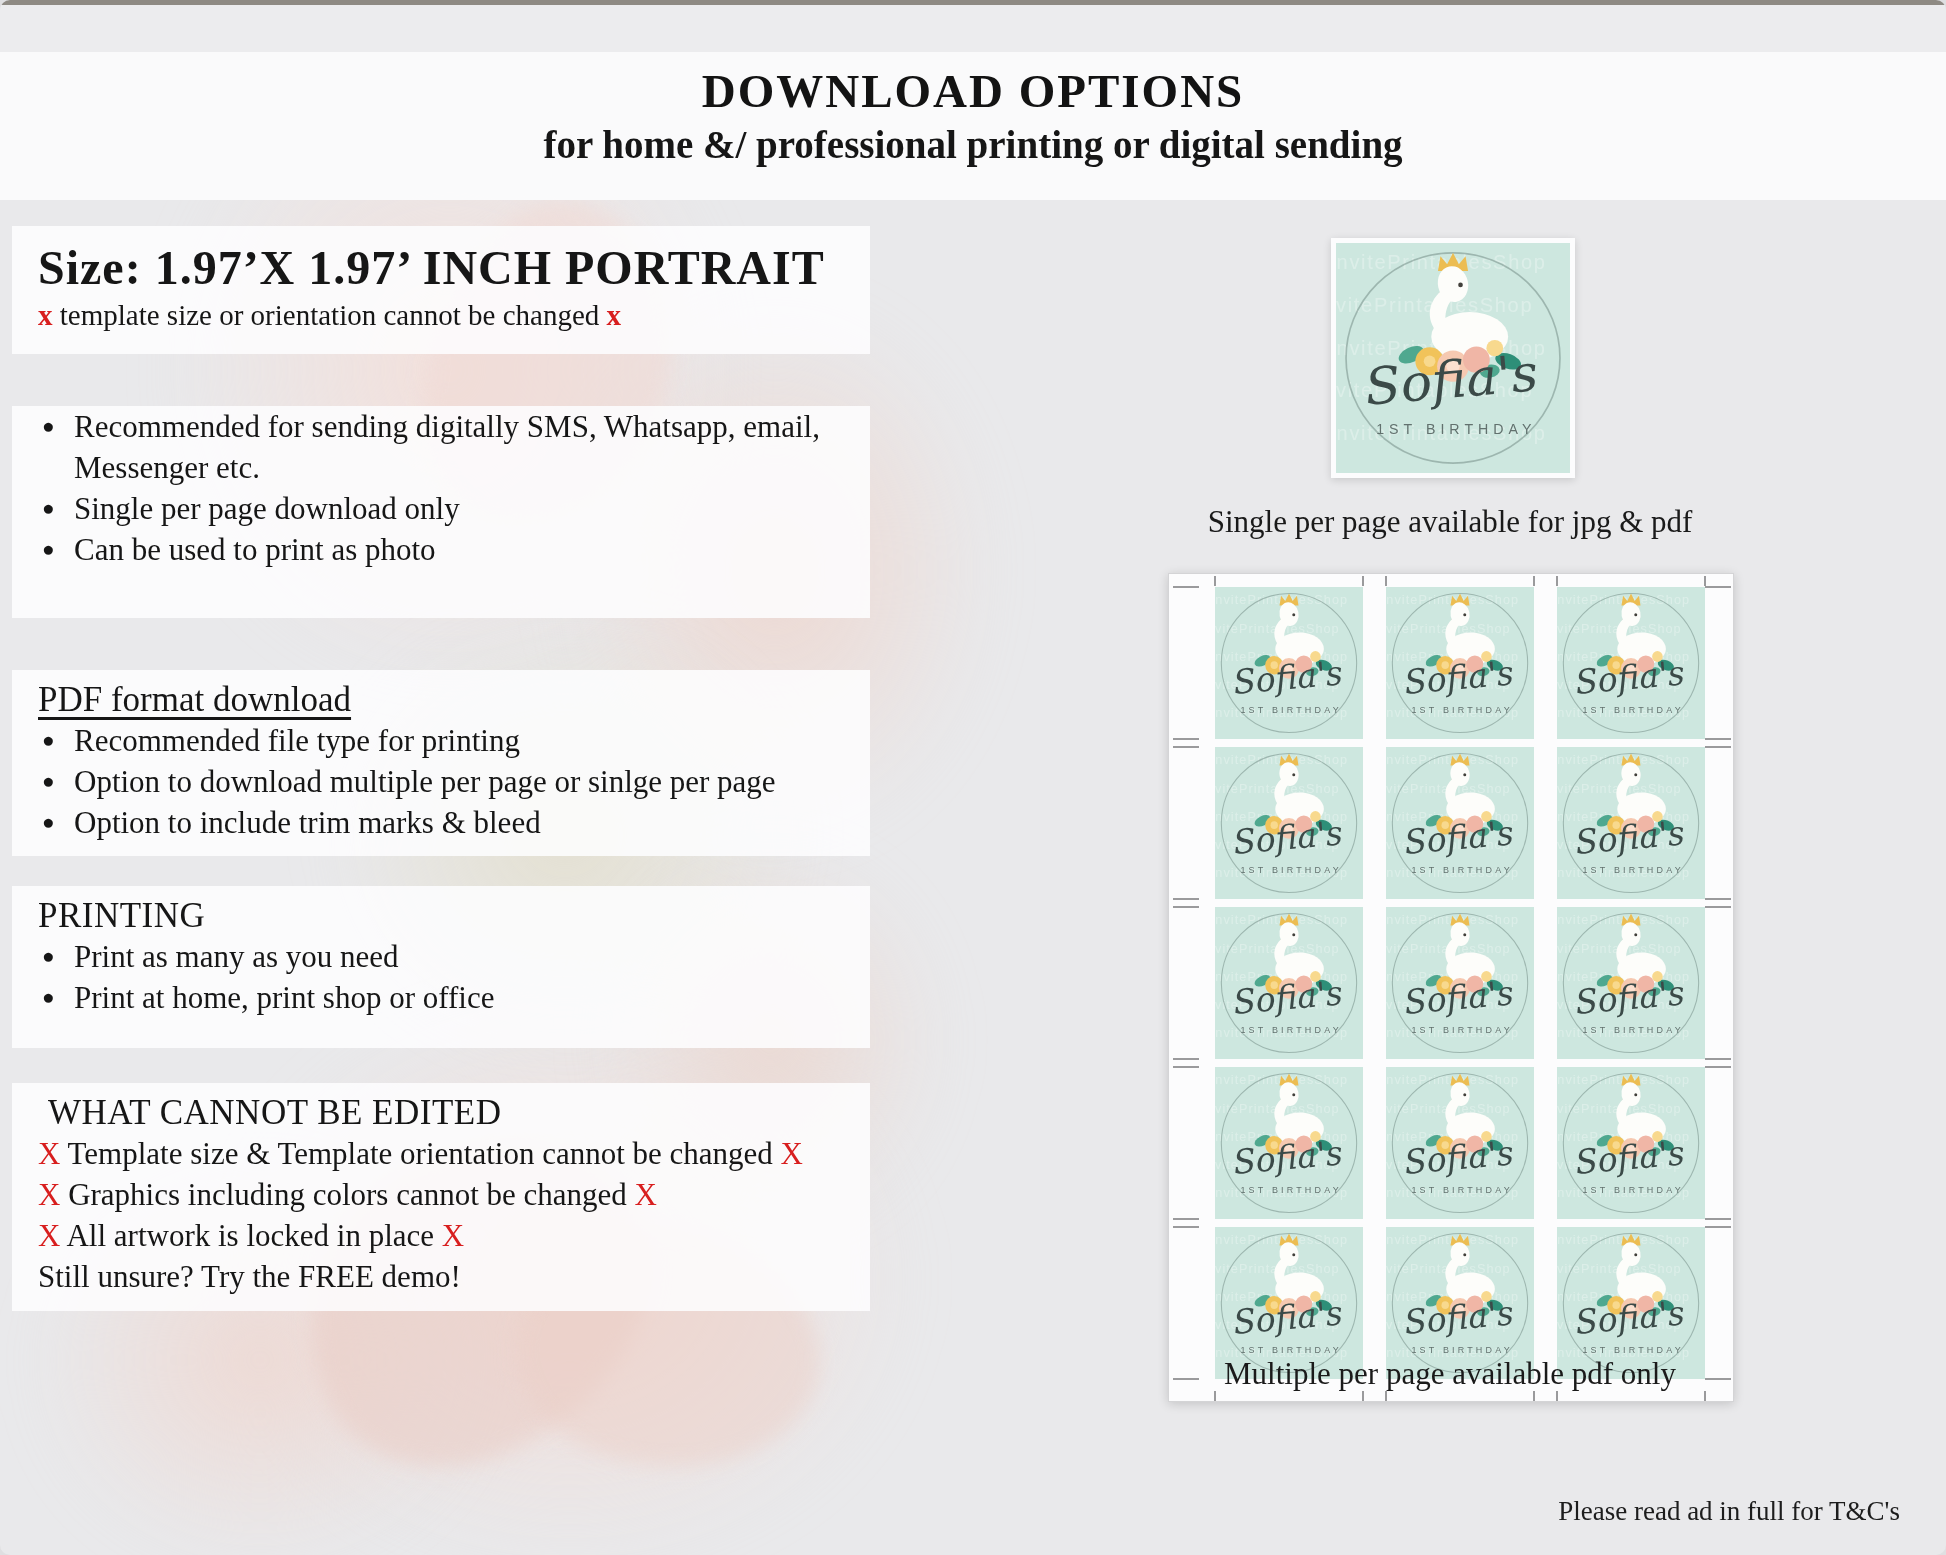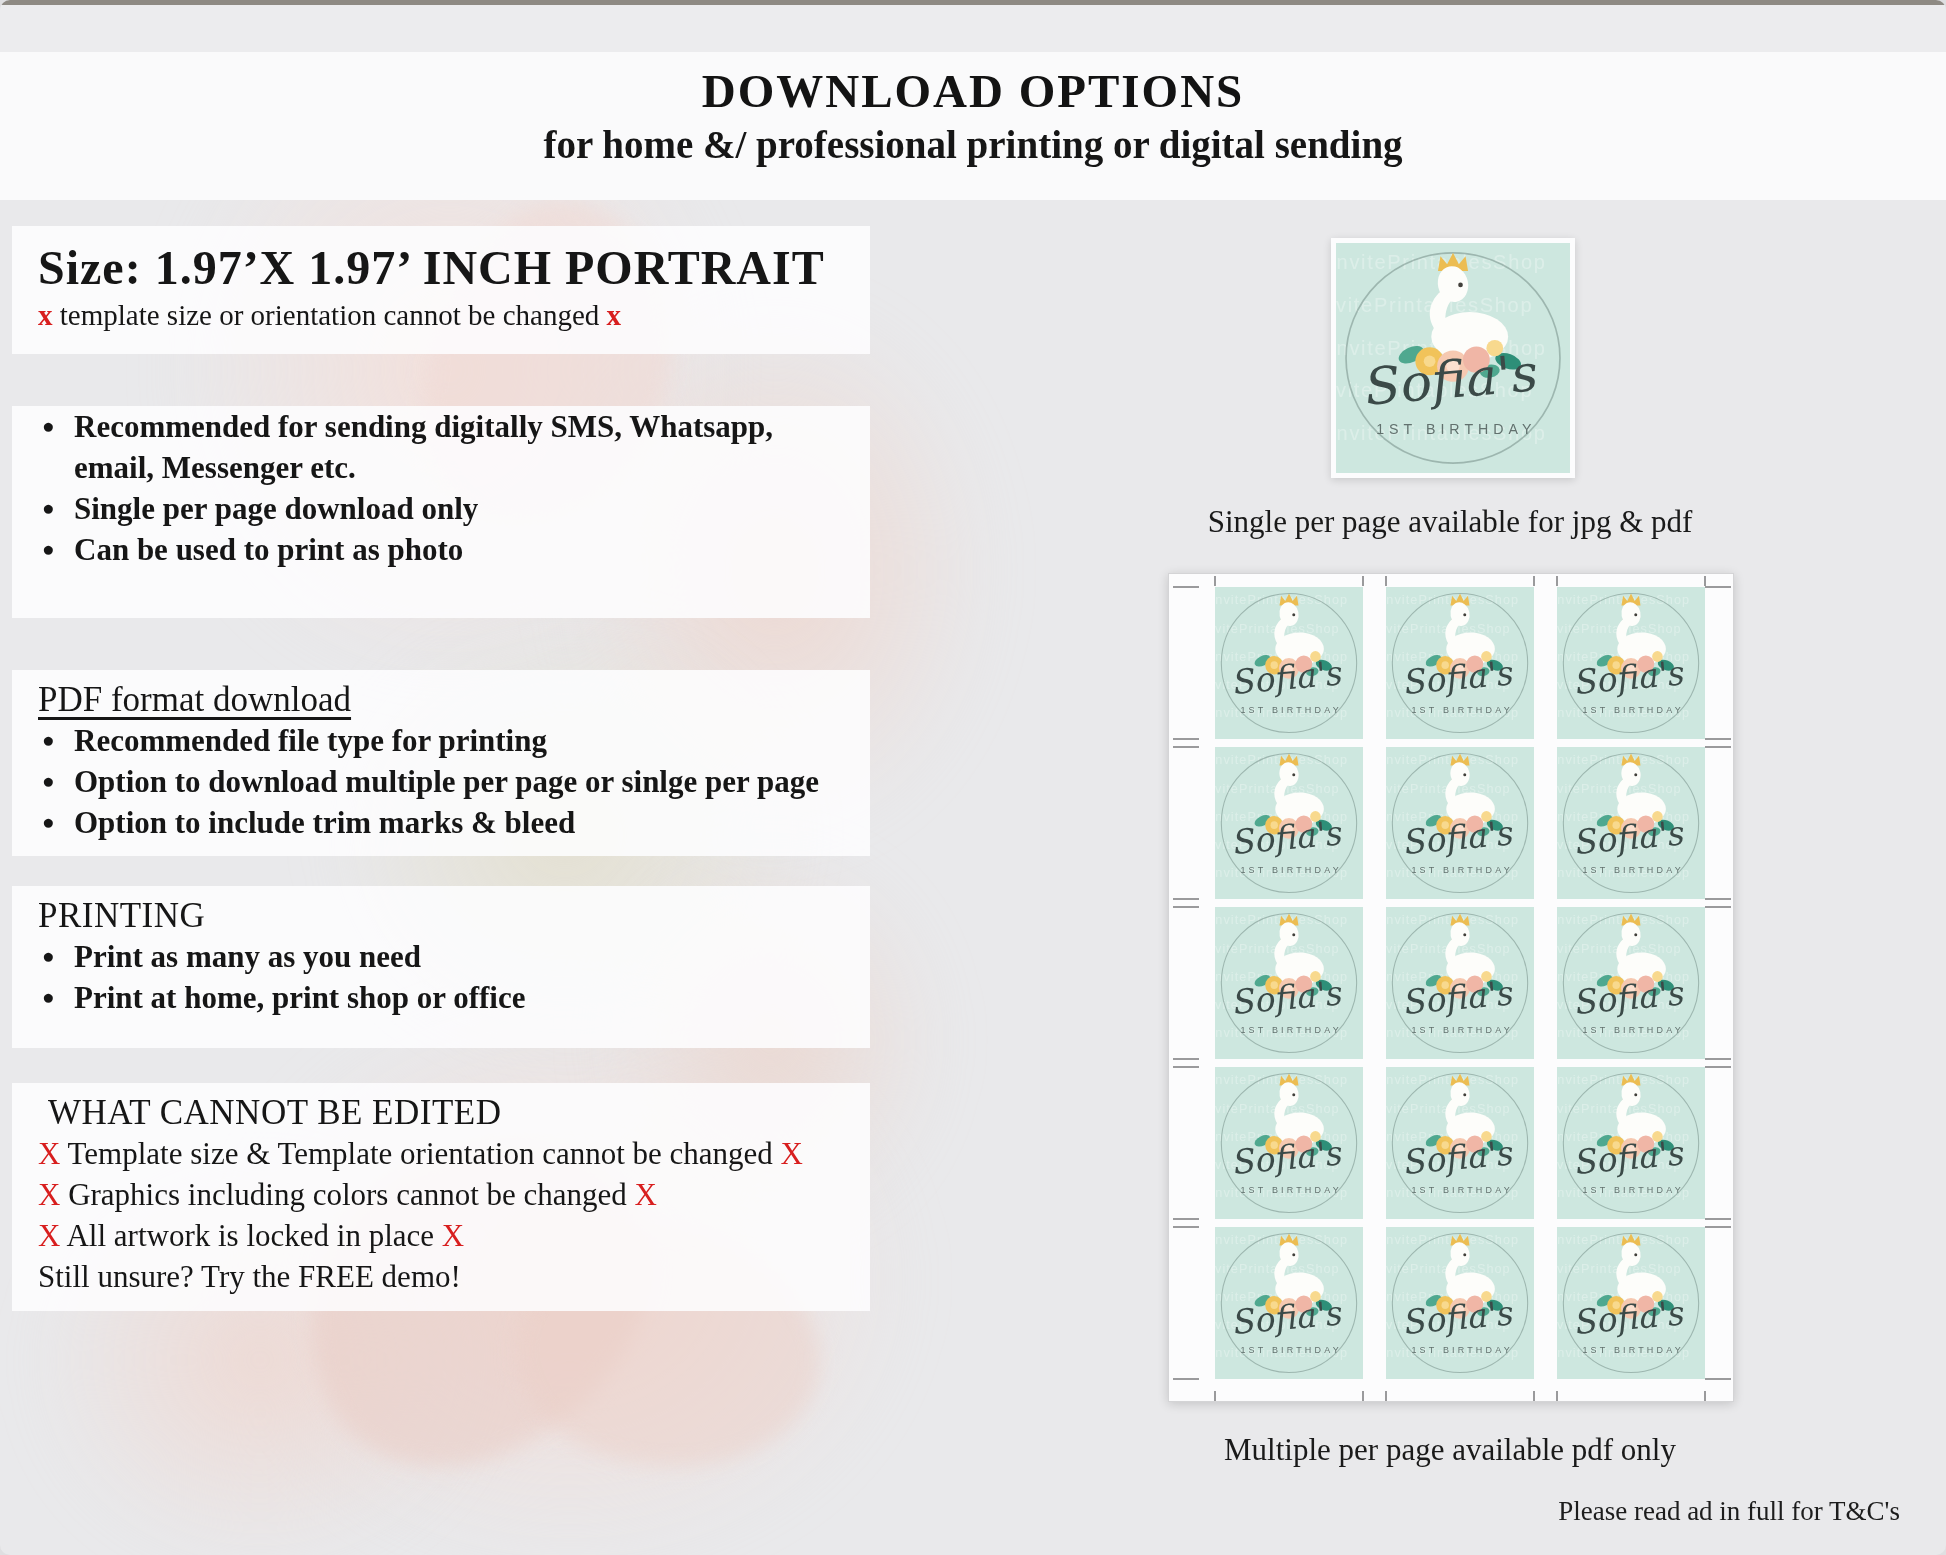--- a/index.html
+++ b/index.html
@@ -38,34 +38,34 @@
   .size-title{margin:0;padding-top:14px;font-size:48px;font-weight:bold;letter-spacing:1px;}
   .size-note{margin:0;padding-top:4px;font-size:29px;}
   .rx{color:var(--red);font-weight:bold;}
   .rxu{color:var(--red);}
   .jpg-block{top:406px;height:212px;}
   .pdf-block{top:670px;height:186px;}
   .print-block{top:886px;height:162px;}
   .edit-block{top:1083px;height:228px;}
   .sec-h{margin:0;padding-top:10px;font-size:35px;}
   .sec-h.u{text-decoration:underline;text-underline-offset:6px;}
-  .bullet{position:relative;padding-left:36px;font-size:31px;line-height:41px;font-weight:bold;}
+  .bullet{position:relative;padding-left:36px;font-size:31px;line-height:41px;}
   .bullet::before{content:"●";position:absolute;left:4px;top:0;font-size:21px;}
   .caps{letter-spacing:0.5px;}
   .xline{font-size:31px;line-height:41px;}
   .edit-block .sec-h{padding-left:10px;}
   .plain-line{font-size:31px;line-height:41px;}
 
   
   .single-tag{position:absolute;left:1331px;top:238px;width:234px;height:230px;border:5px solid #fcfcfd;
     box-shadow:0 2px 8px rgba(0,0,0,.14);z-index:2;background:var(--mint);}
   .single-tag svg{display:block;width:100%;height:100%;}
   .caption{position:absolute;left:1150px;width:600px;text-align:center;font-size:31px;color:#1a1a1a;z-index:2;}
   .cap1{top:504px;}
-  .cap2{top:1432px;}
+  .cap2{top:1356px;}
   .grid-page{position:absolute;left:1168px;top:573px;width:566px;height:829px;background:#fcfcfd;
     border:1px solid #d4d4d6;box-shadow:0 2px 10px rgba(0,0,0,.16);z-index:2;box-sizing:border-box;}
   .grid-tile{position:absolute;width:148px;height:152px;}
   .grid-tile svg{display:block;width:100%;height:100%;}
   .tickv{position:absolute;width:2px;height:10px;background:#9a9a9c;}
   .tickh{position:absolute;width:26px;height:2px;background:#9a9a9c;}
   .footnote{position:absolute;left:1470px;top:1496px;width:430px;text-align:right;font-size:27px;color:#1d1d1d;z-index:2;}
 
   
   .tag-bg{fill:var(--mint);}

